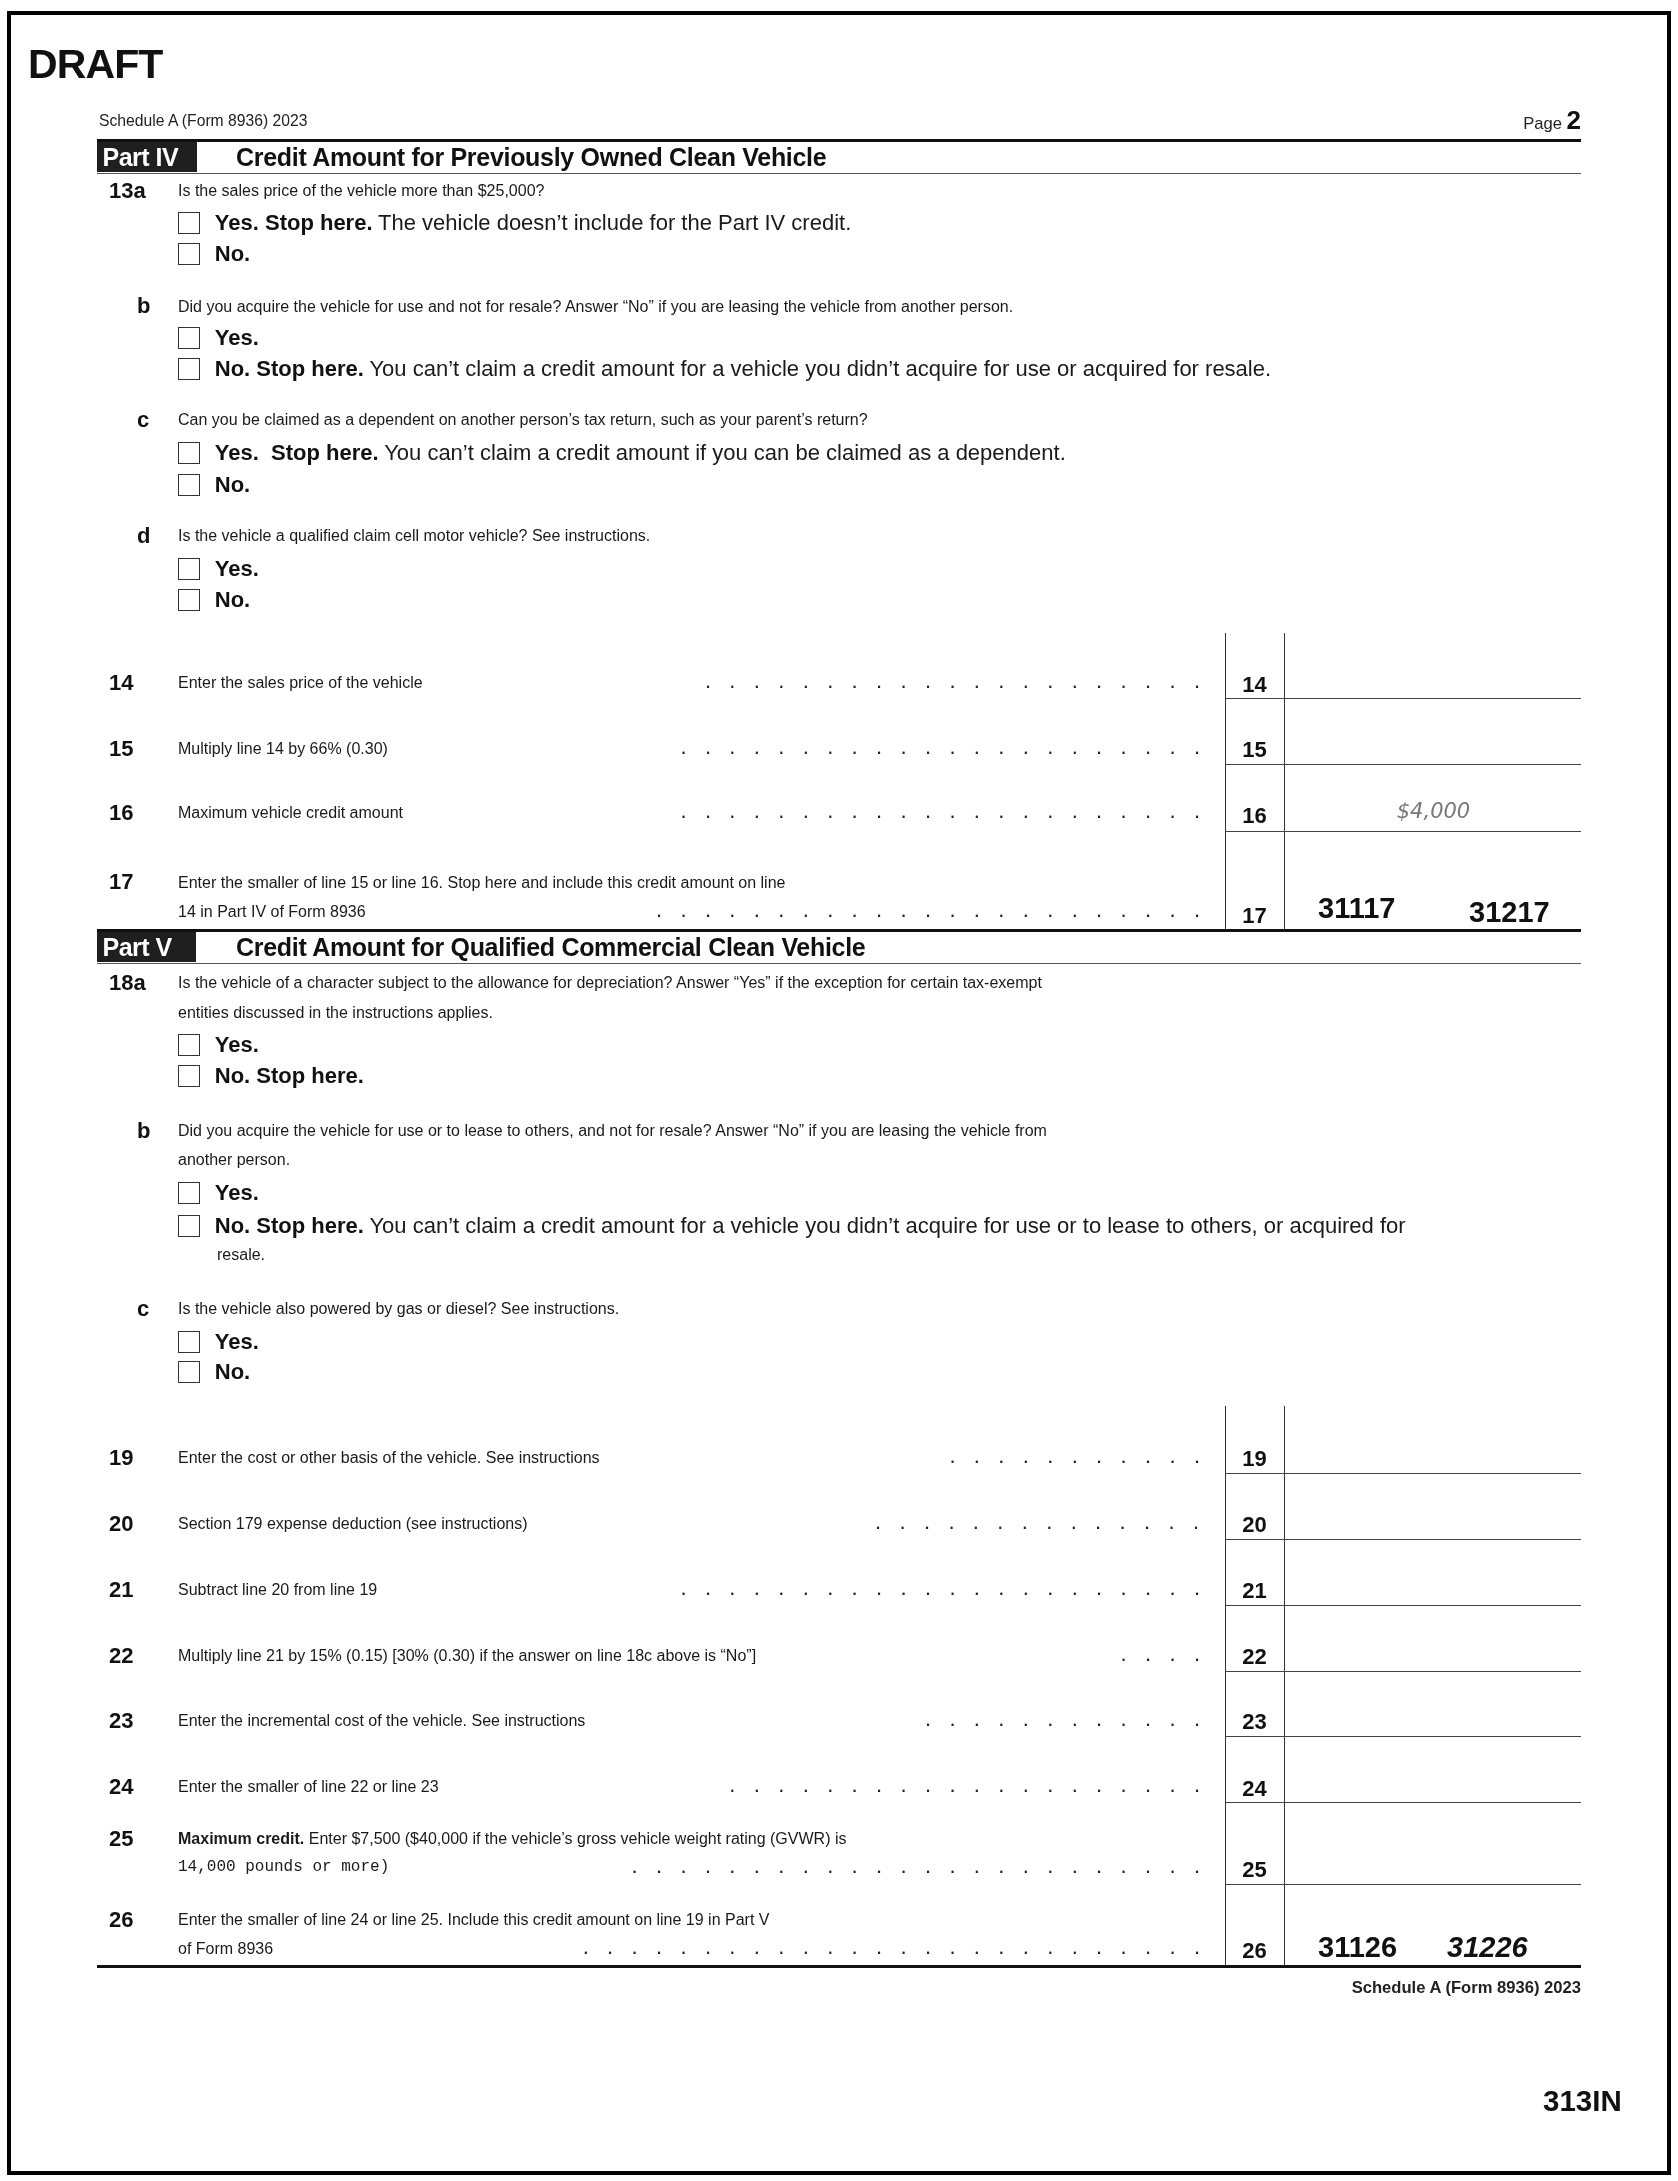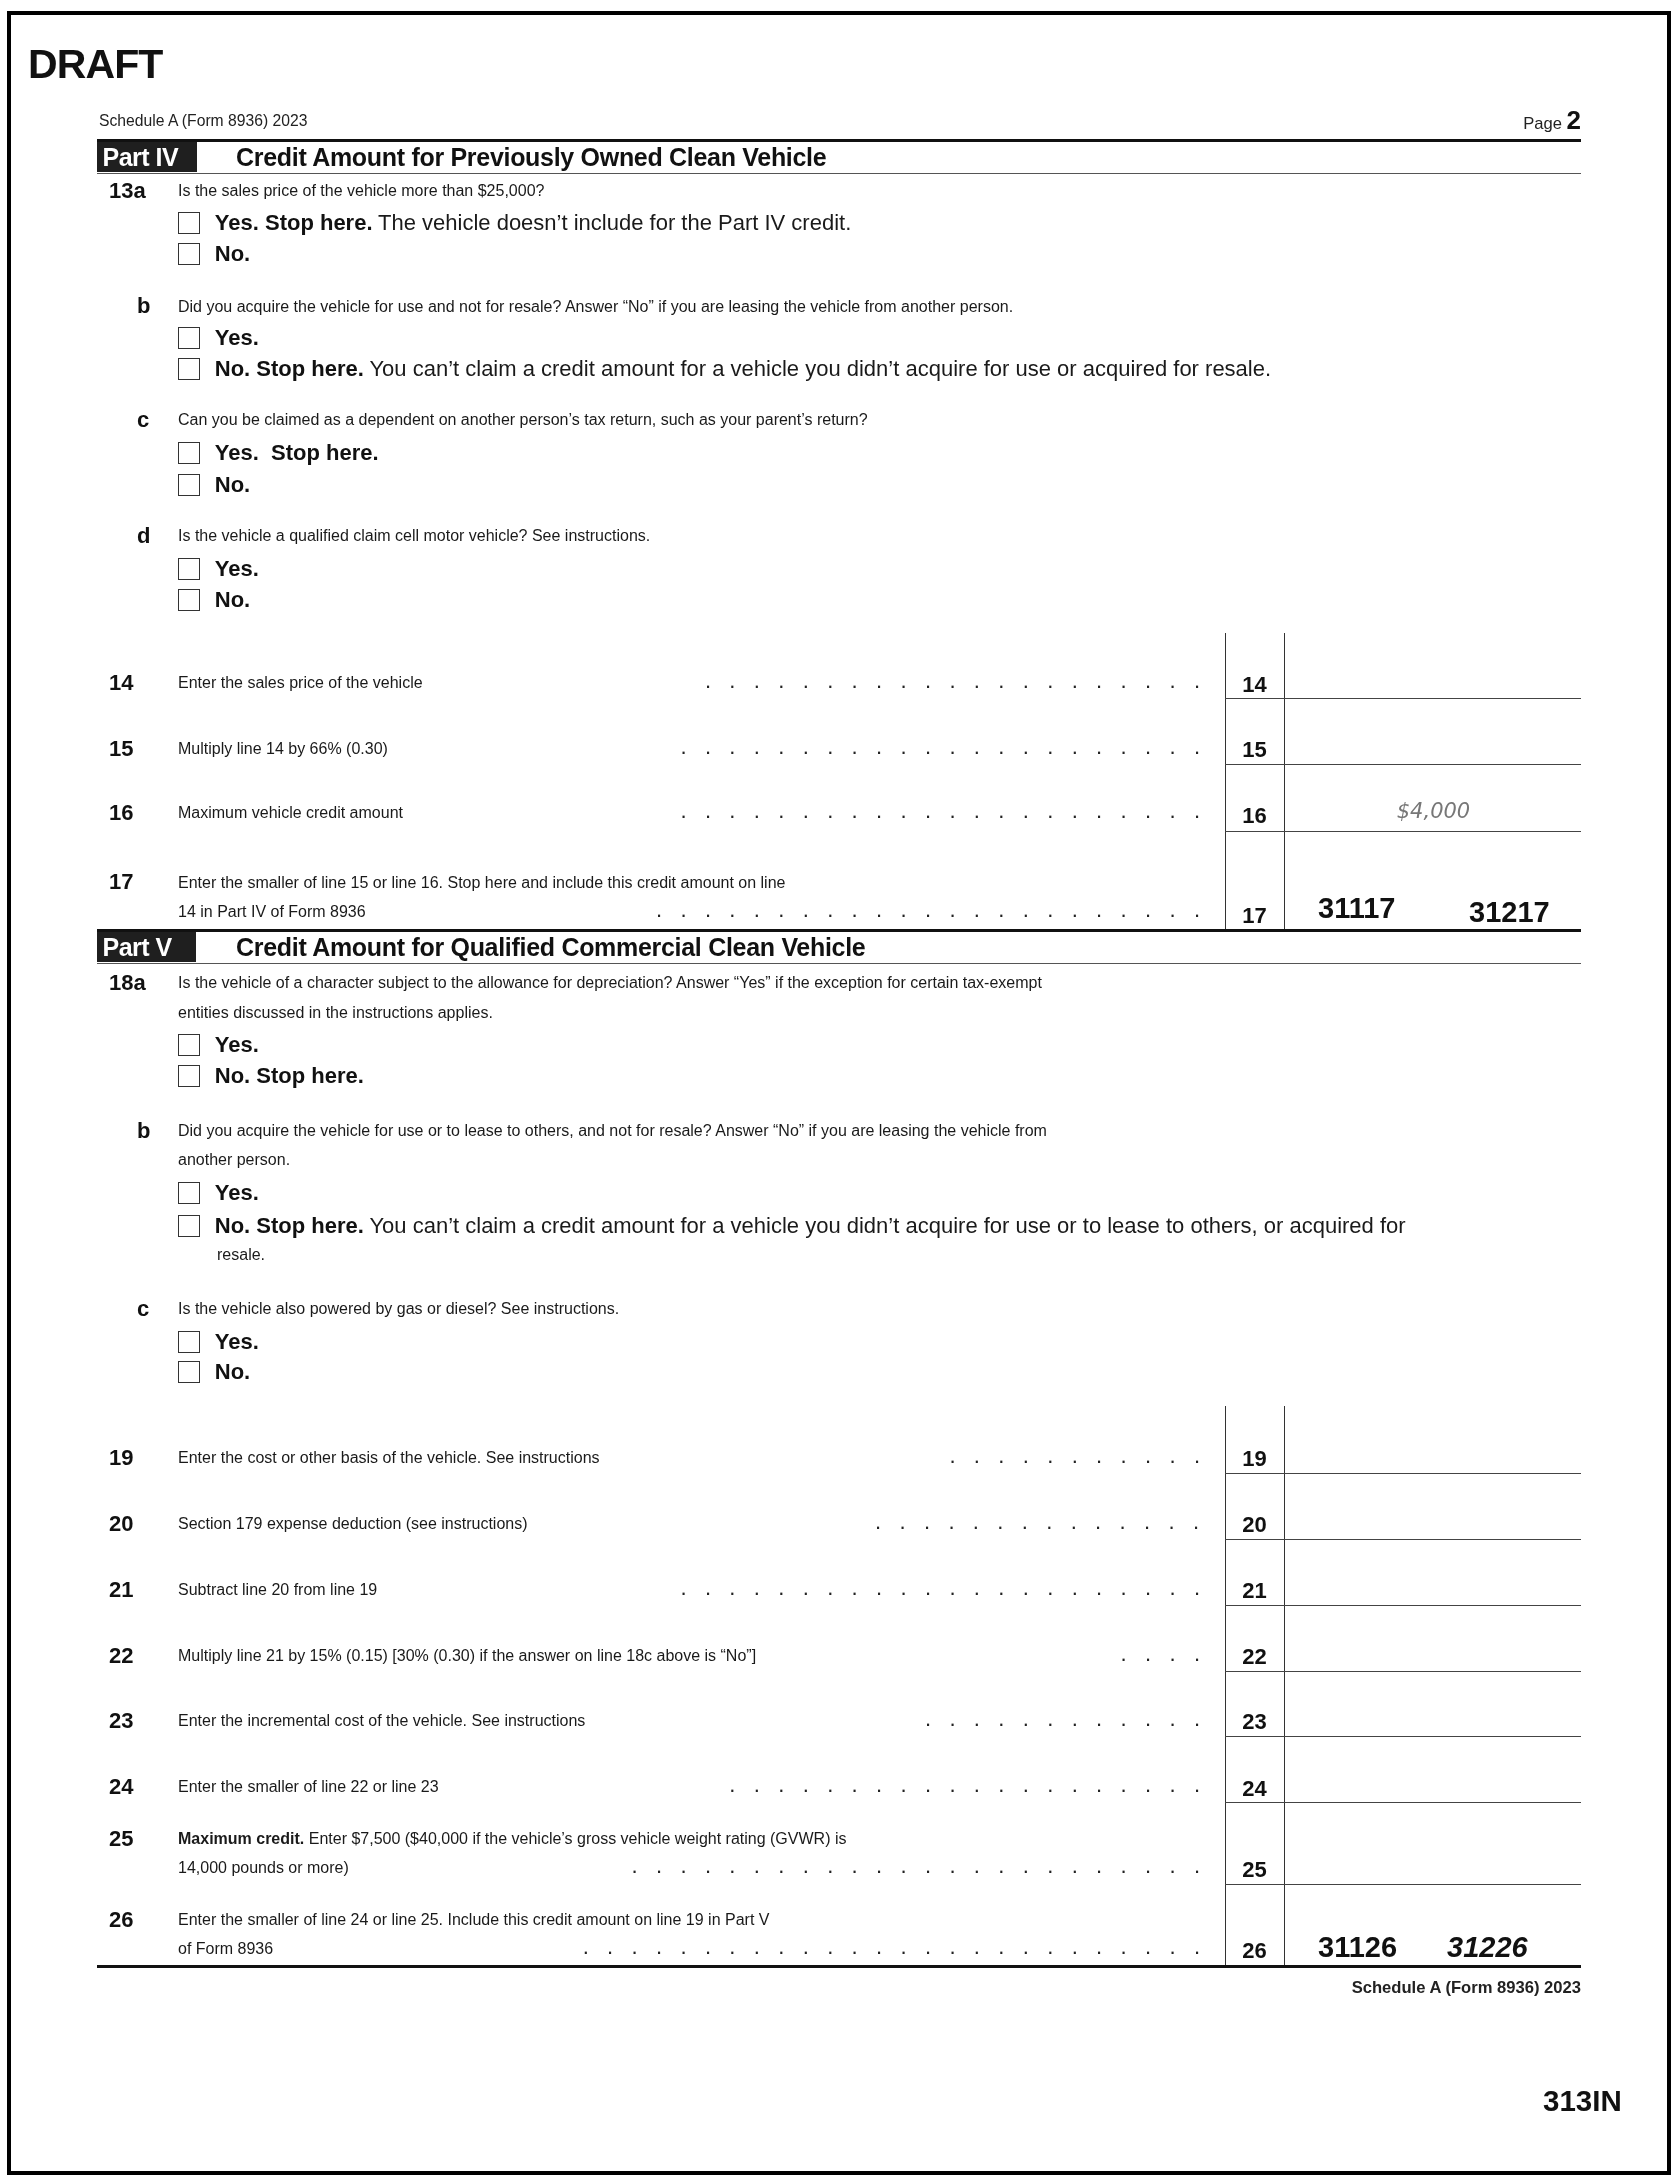--- a/index.html
+++ b/index.html
@@ -68,20 +68,21 @@
     <span class="cbox"></span>
     <b>No. Stop here.</b>
     <span class="rest">You can’t claim a credit amount for a vehicle you didn’t acquire for use or acquired for resale.</span>
   </div>
 
 <div class="abs lsub" style="top:407px;">c</div>
 <div class="abs qtext" style="top:405px;">Can you be claimed as a dependent on another person’s tax return, such as your parent’s return?</div>
 <div class="abs opt" style="top:440px;">
     <span class="cbox"></span>
     <b style="white-space:pre;">Yes.  Stop here.</b>
+    <span class="rest">You can’t claim a credit amount if you can be claimed as a dependent.</span>
   </div>
 <div class="abs opt" style="top:472px;">
     <span class="cbox"></span>
     <b>No.</b>
   </div>
 
 <div class="abs lsub" style="top:523px;">d</div>
 <div class="abs qtext" style="top:521px;">Is the vehicle a qualified claim cell motor vehicle? See instructions.</div>
 <div class="abs opt" style="top:556px;">
     <span class="cbox"></span>
@@ -209,21 +210,21 @@
 <div class="abs" style="left:1285px; top:1672px; width:295px; height:63px;"></div>
 
 <div class="abs lnum" style="top:1774px;">24</div>
 <div class="abs qtext" style="top:1772px;">Enter the smaller of line 22 or line 23</div>
 <div class="dots" style="left:587px; top:1772px; width:613px; direction:rtl;">. &nbsp; . &nbsp; . &nbsp; . &nbsp; . &nbsp; . &nbsp; . &nbsp; . &nbsp; . &nbsp; . &nbsp; . &nbsp; . &nbsp; . &nbsp; . &nbsp; . &nbsp; . &nbsp; . &nbsp; . &nbsp; . &nbsp; .</div>
 <div class="abs boxnum" style="left:1225px; top:1776px;">24</div>
 <div class="abs" style="left:1285px; top:1738px; width:295px; height:64px;"></div>
 
 <div class="abs lnum" style="top:1826px;">25</div>
 <div class="abs qtext" style="top:1824px;"><b>Maximum credit.</b> <span>Enter $7,500 ($40,000 if the vehicle’s gross vehicle weight rating (GVWR) is</span></div>
-<div class="abs qtext" style="top:1853px;">14,000 pounds or more)</div>
+<div class="abs qtext" style="top:1853px;font-family:Liberation Mono, monospace;">14,000 pounds or more)</div>
 <div class="dots" style="left:452px; top:1853px; width:748px; direction:rtl;">. &nbsp; . &nbsp; . &nbsp; . &nbsp; . &nbsp; . &nbsp; . &nbsp; . &nbsp; . &nbsp; . &nbsp; . &nbsp; . &nbsp; . &nbsp; . &nbsp; . &nbsp; . &nbsp; . &nbsp; . &nbsp; . &nbsp; . &nbsp; . &nbsp; . &nbsp; . &nbsp; .</div>
 <div class="abs boxnum" style="left:1225px; top:1857px;">25</div>
 <div class="abs" style="left:1285px; top:1804px; width:295px; height:78px;"></div>
 
 <div class="abs lnum" style="top:1907px;">26</div>
 <div class="abs qtext" style="top:1905px;">Enter the smaller of line 24 or line 25. Include this credit amount on line 19 in Part V</div>
 <div class="abs qtext" style="top:1934px;">of Form 8936</div>
 <div class="dots" style="left:360px; top:1934px; width:840px; direction:rtl;">. &nbsp; . &nbsp; . &nbsp; . &nbsp; . &nbsp; . &nbsp; . &nbsp; . &nbsp; . &nbsp; . &nbsp; . &nbsp; . &nbsp; . &nbsp; . &nbsp; . &nbsp; . &nbsp; . &nbsp; . &nbsp; . &nbsp; . &nbsp; . &nbsp; . &nbsp; . &nbsp; . &nbsp; . &nbsp; .</div>
 <div class="abs boxnum" style="left:1225px; top:1938px;">26</div>
 <div class="abs" style="left:1285px; top:1886px; width:295px; height:78px;"></div>

